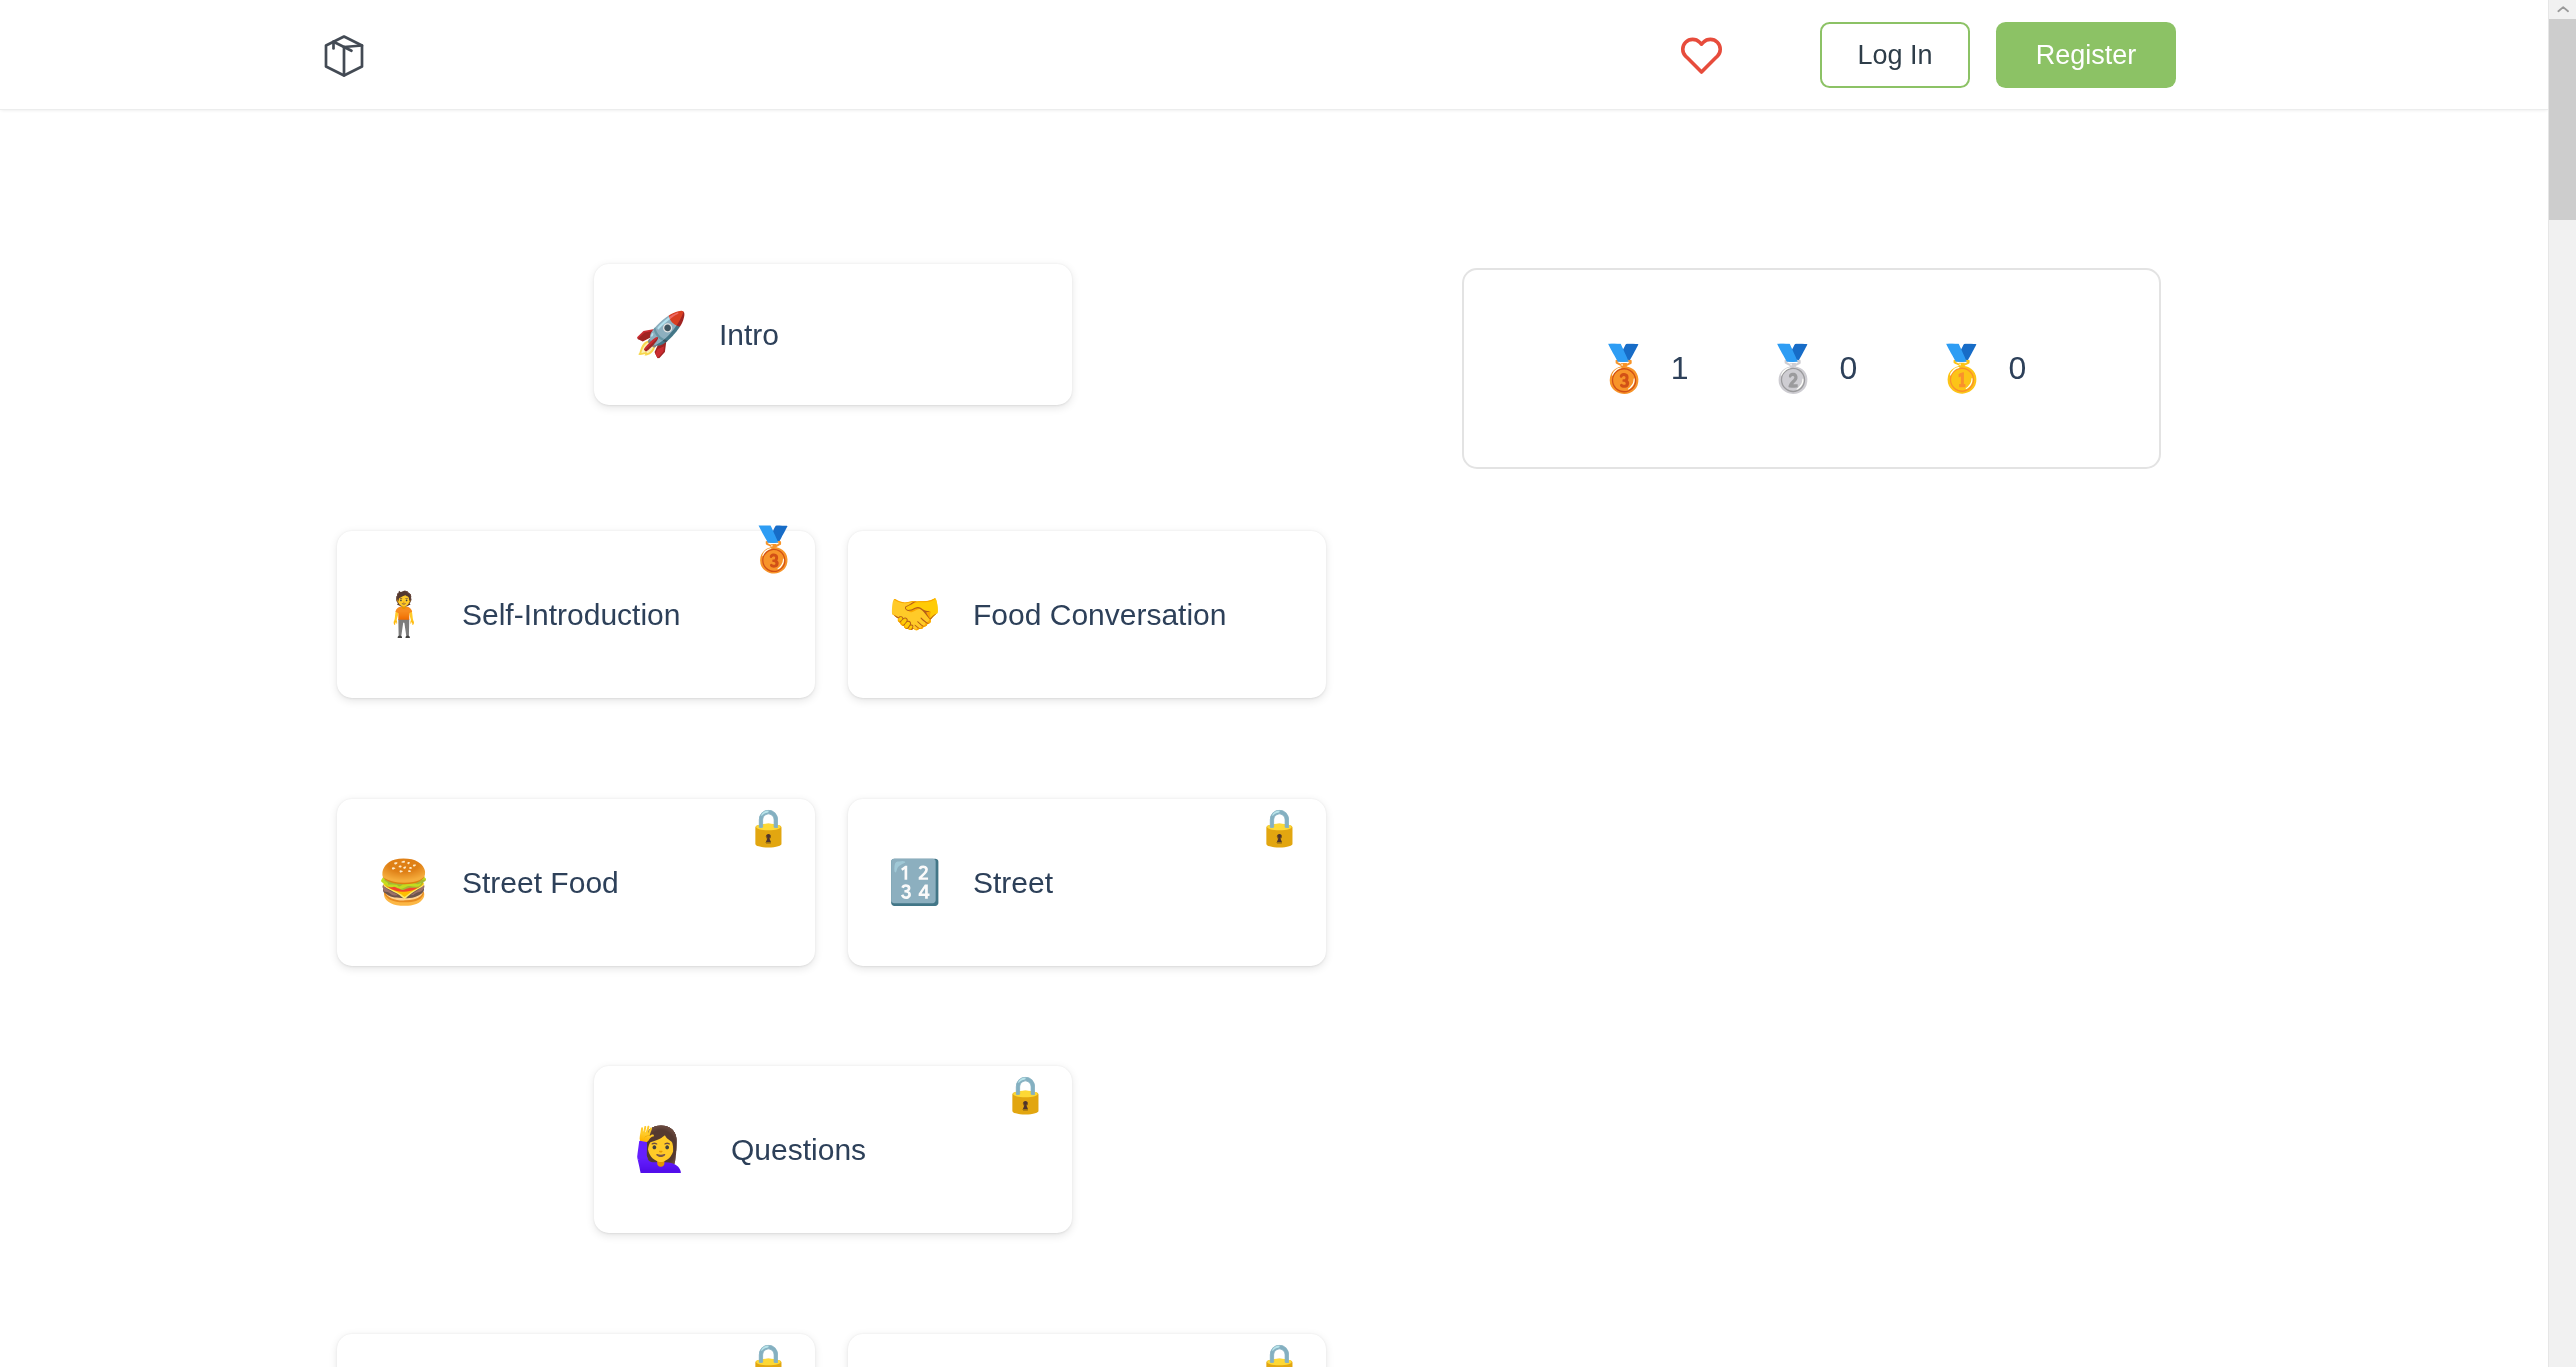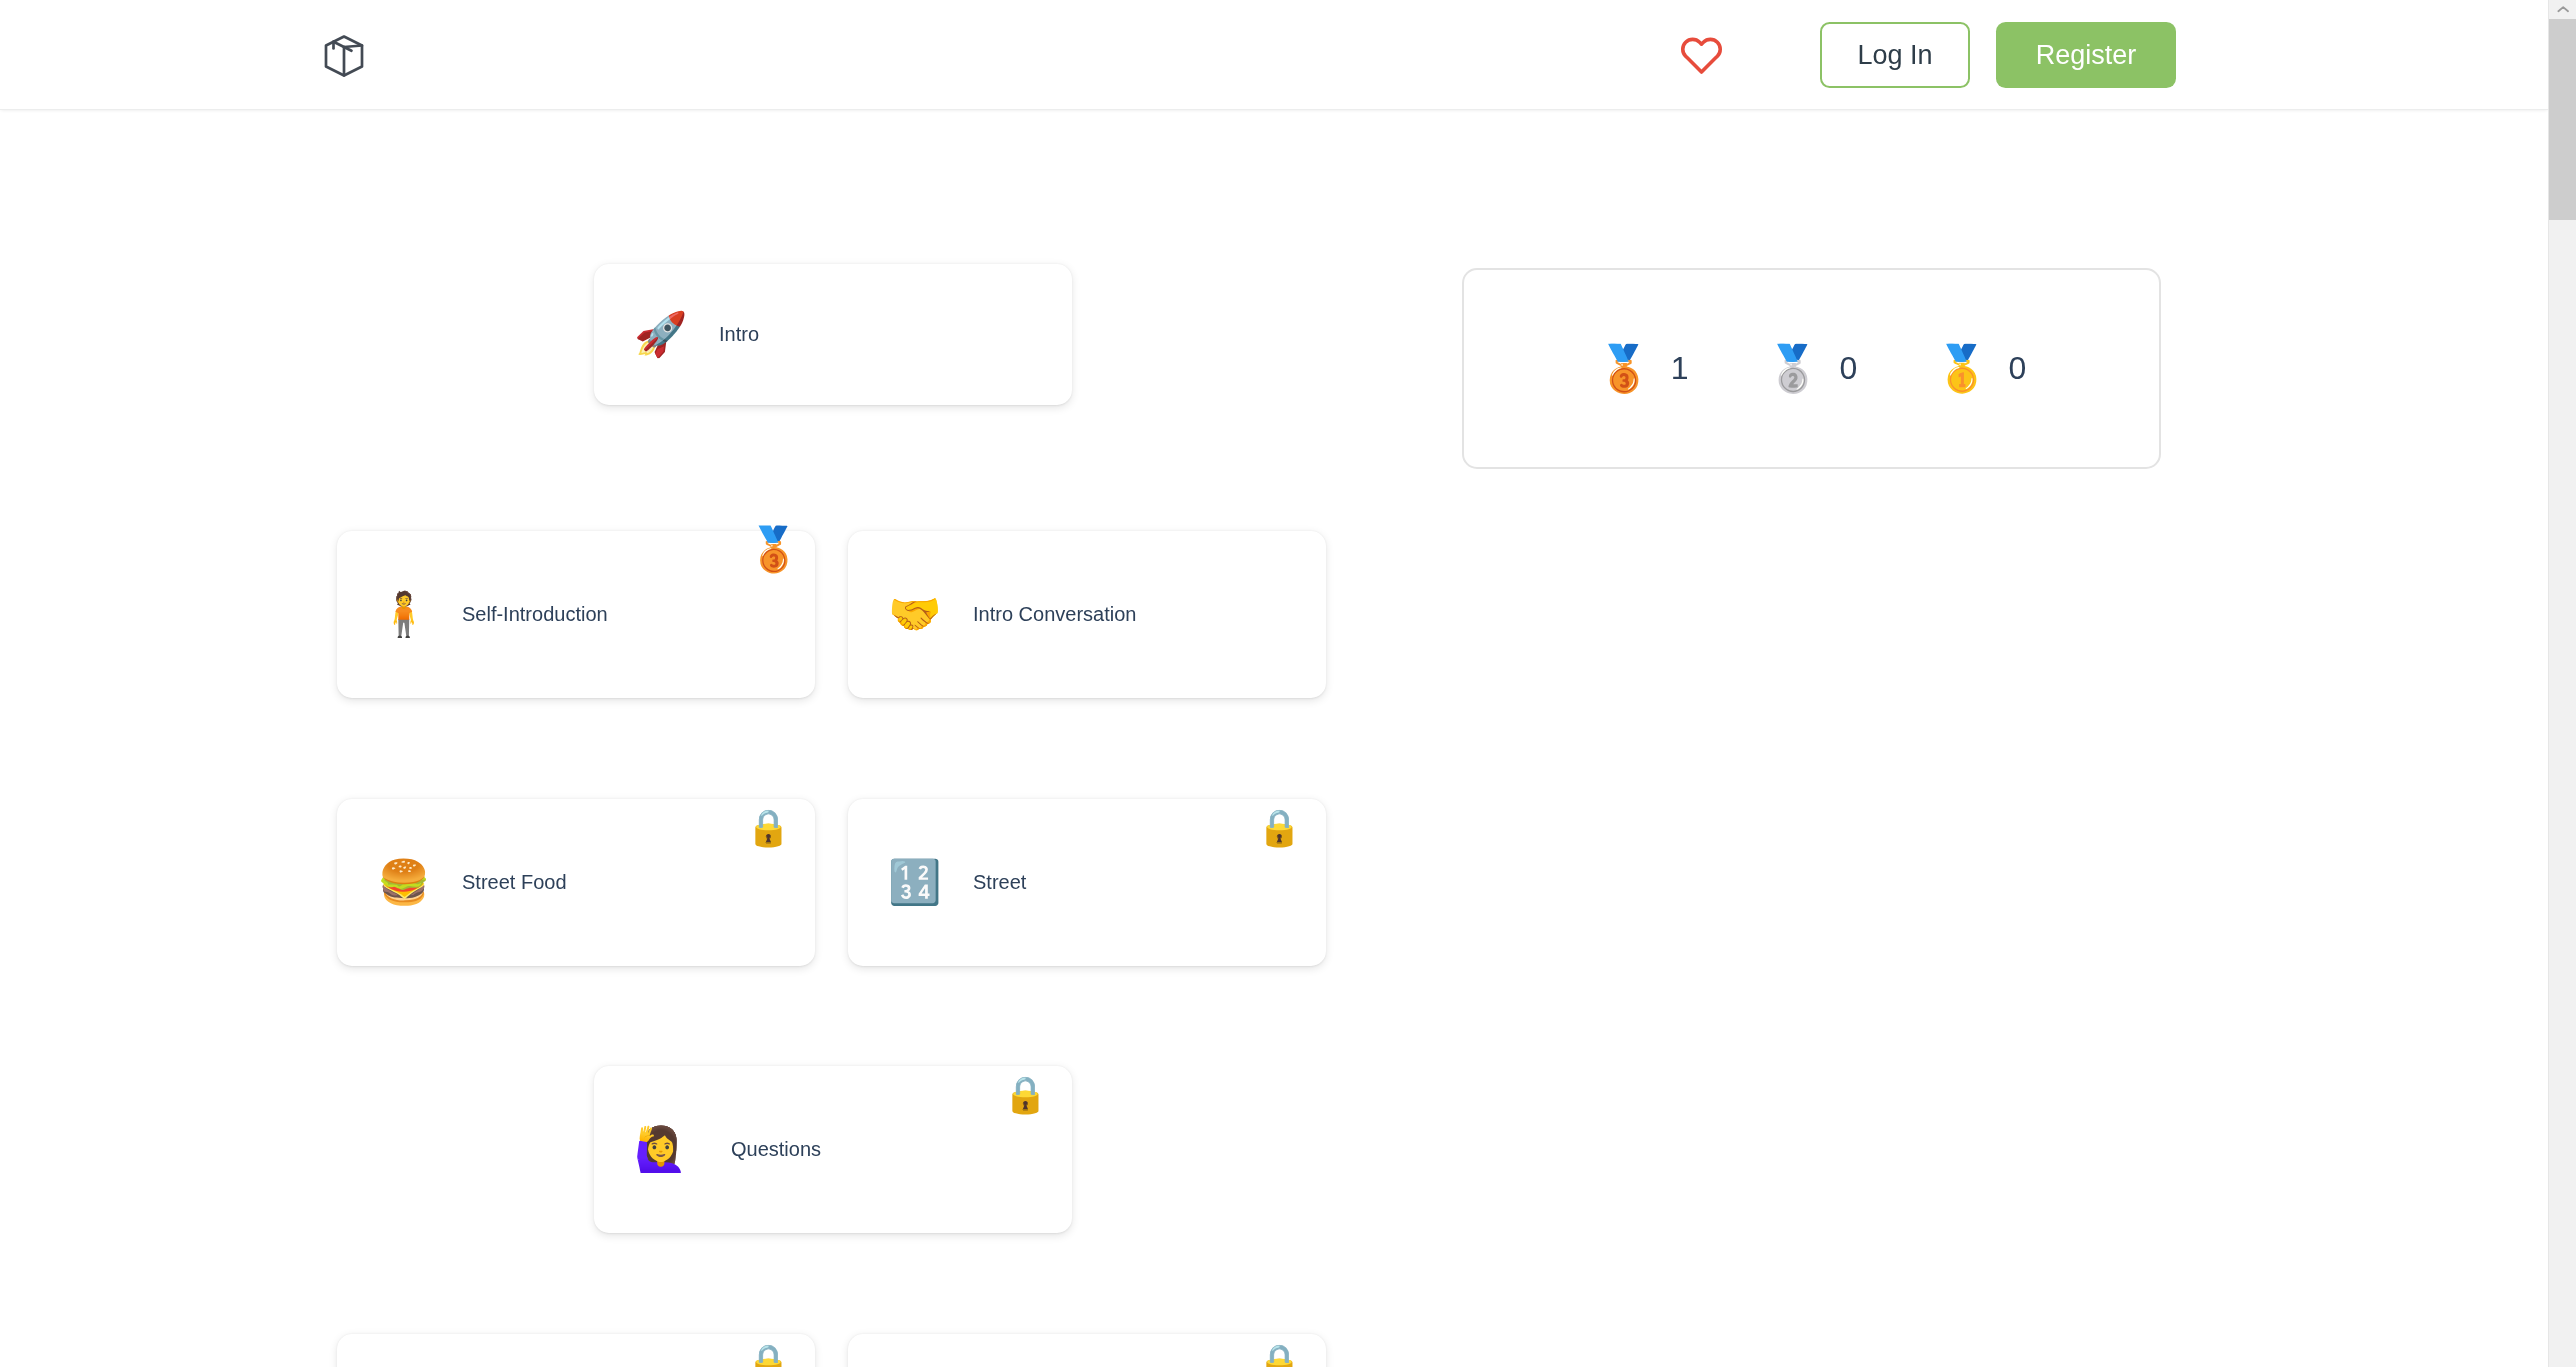--- a/index.html
+++ b/index.html
@@ -129,21 +129,21 @@
   .card-emoji {
     font-size: 43px;
     line-height: 1;
     width: 55px;
     text-align: center;
     flex: none;
     user-select: none;
   }
 
   .card-label {
-    font-size: 20px;
+    font-size: 30px;
     color: #2d4059;
     font-weight: 400;
     white-space: nowrap;
   }
 
   .badge {
     position: absolute;
     font-size: 36px;
     line-height: 1;
     user-select: none;
@@ -306,21 +306,21 @@
       </div>
 
       <div class="card" id="card-self-intro">
         <span class="card-emoji">🧍</span>
         <span class="card-label">Self-Introduction</span>
         <span class="badge badge-medal">🥉</span>
       </div>
 
       <div class="card" id="card-first-conv">
         <span class="card-emoji">🤝</span>
-        <span class="card-label">Intro Conversation</span>
+        <span class="card-label">Food Conversation</span>
       </div>
 
       <div class="card" id="card-street-food">
         <span class="card-emoji">🍔</span>
         <span class="card-label">Street Food</span>
         <span class="badge badge-lock">🔒</span>
       </div>
 
       <div class="card" id="card-numbers">
         <span class="card-emoji">🔢</span>

